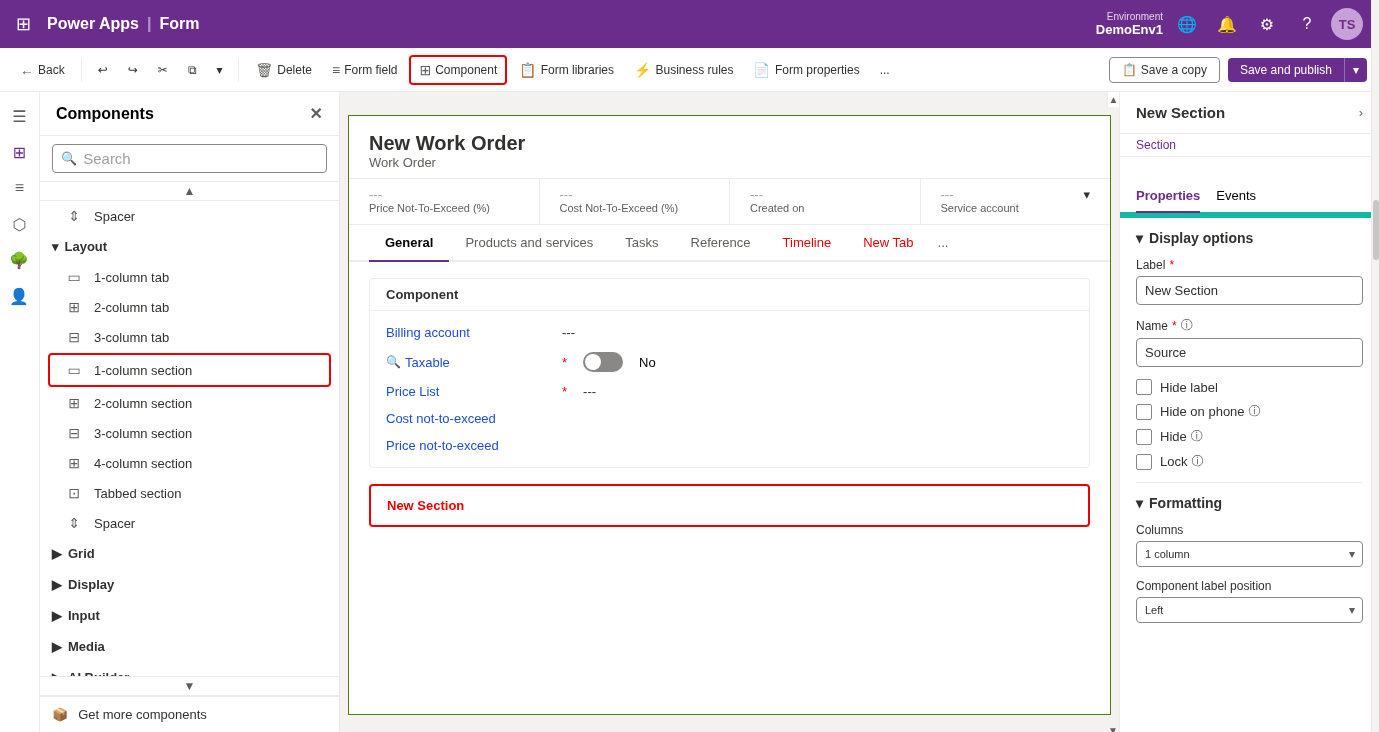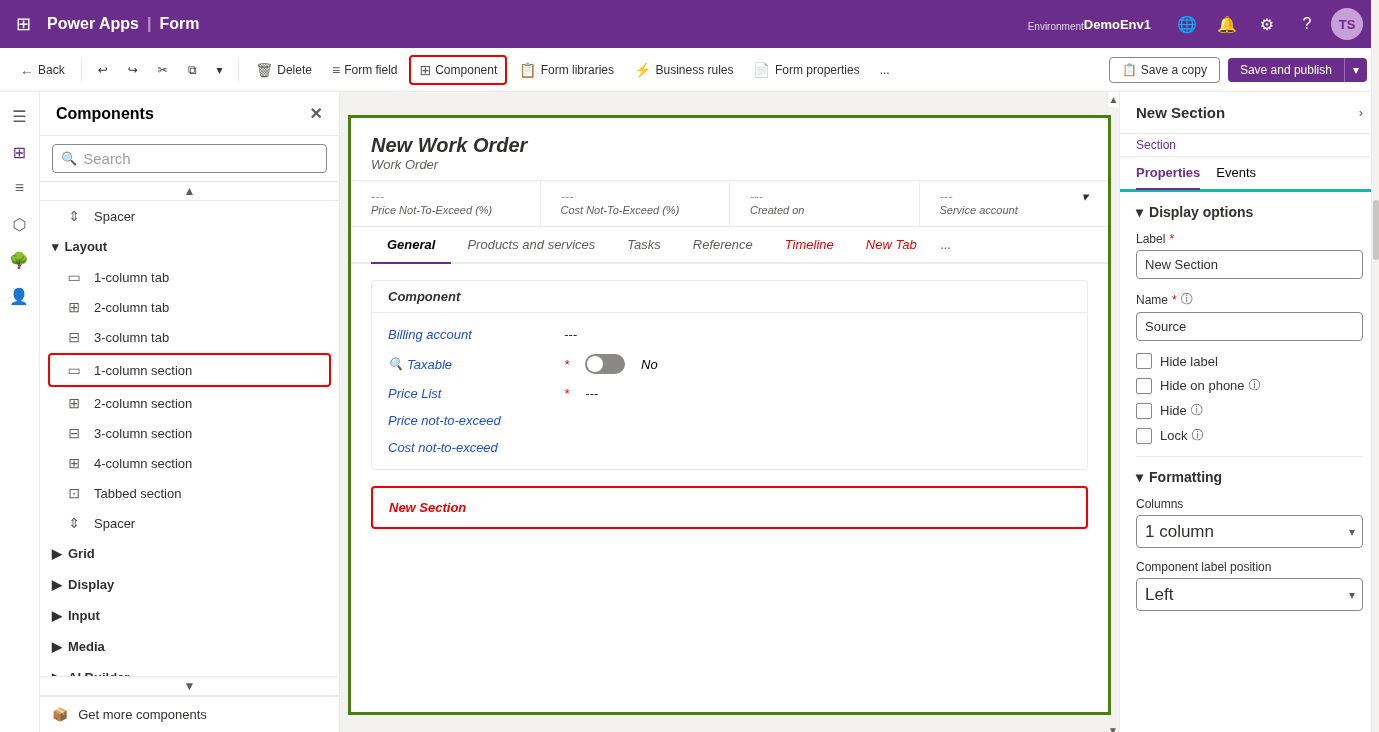--- a/index.html
+++ b/index.html
@@ -12,21 +12,21 @@
       height: 48px;
       display: flex;
       align-items: center;
       padding: 0 16px;
       gap: 8px;
     }
     .top-bar-grid { font-size: 18px; cursor: pointer; margin-right: 8px; }
     .top-bar-title { font-size: 16px; font-weight: 600; display: flex; align-items: center; gap: 8px; }
     .top-bar-divider { color: rgba(255,255,255,0.5); }
     .top-bar-spacer { flex: 1; }
-    .top-bar-env { display: flex; flex-direction: row; align-items: flex-end; margin-right: 12px; }
+    .top-bar-env { display: flex; flex-direction: column; align-items: flex-end; margin-right: 0; }
     .top-bar-env-label { font-size: 10px; opacity: 0.8; }
     .top-bar-env-name { font-size: 13px; font-weight: 600; }
     .top-bar-icon { width: 32px; height: 32px; display: flex; align-items: center; justify-content: center; cursor: pointer; color: white; font-size: 16px; border-radius: 4px; }
     .avatar { width: 32px; height: 32px; border-radius: 50%; background: #c8a0d8; display: flex; align-items: center; justify-content: center; font-weight: 600; font-size: 13px; color: #6b2d8b; cursor: pointer; }
 
     
     .toolbar {
       background: white;
       height: 44px;
       display: flex;
@@ -146,23 +146,22 @@
       overflow-y: auto;
       padding: 0;
       position: relative;
     }
     .form-canvas::-webkit-scrollbar { width: 8px; }
     .form-canvas::-webkit-scrollbar-thumb { background: #c8c6c4; border-radius: 4px; }
 
     .form-content {
       background: white;
       margin: 8px;
-      border: 3px solid #4d7c0f;
+      border: 1px solid #4d7c0f;
       min-height: 600px;
-      font-style: italic;
     }
 
     .form-header {
       padding: 16px 20px 8px;
       border-bottom: 1px solid #edebe9;
     }
     .form-title { font-size: 20px; font-weight: 600; color: #323130; }
     .form-subtitle { font-size: 13px; color: #605e5c; }
 
     .form-fields-row {
@@ -243,21 +242,21 @@
       overflow: hidden;
     }
     .props-header {
       display: flex; align-items: center; justify-content: space-between;
       padding: 12px 16px;
       border-bottom: 1px solid #edebe9;
     }
     .props-title { font-size: 15px; font-weight: 600; color: #323130; }
     .props-chevron { cursor: pointer; color: #605e5c; }
     .props-subtitle { font-size: 12px; color: #6b2d8b; padding: 4px 16px; border-bottom: 1px solid #edebe9; }
-    .props-tabs { display: flex; border-bottom: 3px solid #14b8a6; padding: 0 16px; }
+    .props-tabs { display: flex; border-bottom: 6px solid #14b8a6; padding: 0 16px; margin-top: 23px; }
     .props-tab { padding: 8px 0; margin-right: 16px; cursor: pointer; font-size: 13px; color: #000000; border-bottom: 2px solid transparent; margin-bottom: -1px; }
     .props-tab.active { color: #6b2d8b; border-bottom-color: #6b2d8b; font-weight: 600; }
     .props-body { overflow-y: auto; flex: 1; padding: 12px 16px; }
     .props-body::-webkit-scrollbar { width: 6px; }
     .props-body::-webkit-scrollbar-thumb { background: #c8c6c4; border-radius: 3px; }
 
     .props-section-header {
       display: flex; align-items: center; gap: 6px;
       font-size: 14px; font-weight: 600; color: #323130;
       margin-bottom: 12px; cursor: pointer;
@@ -282,21 +281,21 @@
       width: 16px; height: 16px; border: 1px solid #8a8886; border-radius: 2px;
       flex-shrink: 0; background: white;
     }
     .props-checkbox-label { font-size: 13px; color: #323130; display: flex; align-items: center; gap: 4px; }
 
     .props-section-divider { border: none; border-top: 1px solid #edebe9; margin: 12px 0; }
 
     .props-select-wrap { position: relative; }
     .props-select {
       width: 100%; border: 1px solid #8a8886; border-radius: 4px;
-      padding: 6px 28px 6px 8px; font-size: 17px; color: #323130;
+      padding: 6px 28px 6px 8px; font-size: 11px; color: #323130;
       outline: none; appearance: none; background: white; cursor: pointer;
     }
     .props-select-chevron {
       position: absolute; right: 8px; top: 50%; transform: translateY(-50%);
       color: #605e5c; pointer-events: none; font-size: 12px;
     }
   </style>
 </head>
 <body>
 
@@ -558,25 +557,25 @@
             <span>No</span>
           </div>
 
           <div class="form-section-row">
             <span class="form-section-row-label">Price List</span>
             <span class="required-star">*</span>
             <span class="form-section-row-value field-dots">---</span>
           </div>
 
           <div class="form-section-row">
+            <span class="form-section-row-label">Cost not-to-exceed</span>
+          </div>
+
+          <div class="form-section-row">
             <span class="form-section-row-label">Price not-to-exceed</span>
-          </div>
-
-          <div class="form-section-row">
-            <span class="form-section-row-label">Cost not-to-exceed</span>
           </div>
         </div>
       </div>
 
       <div class="new-section-box">
         <span>New Section</span>
       </div>
     </div>
 
     <div style="display:flex; justify-content:flex-end; margin-top:4px;">

